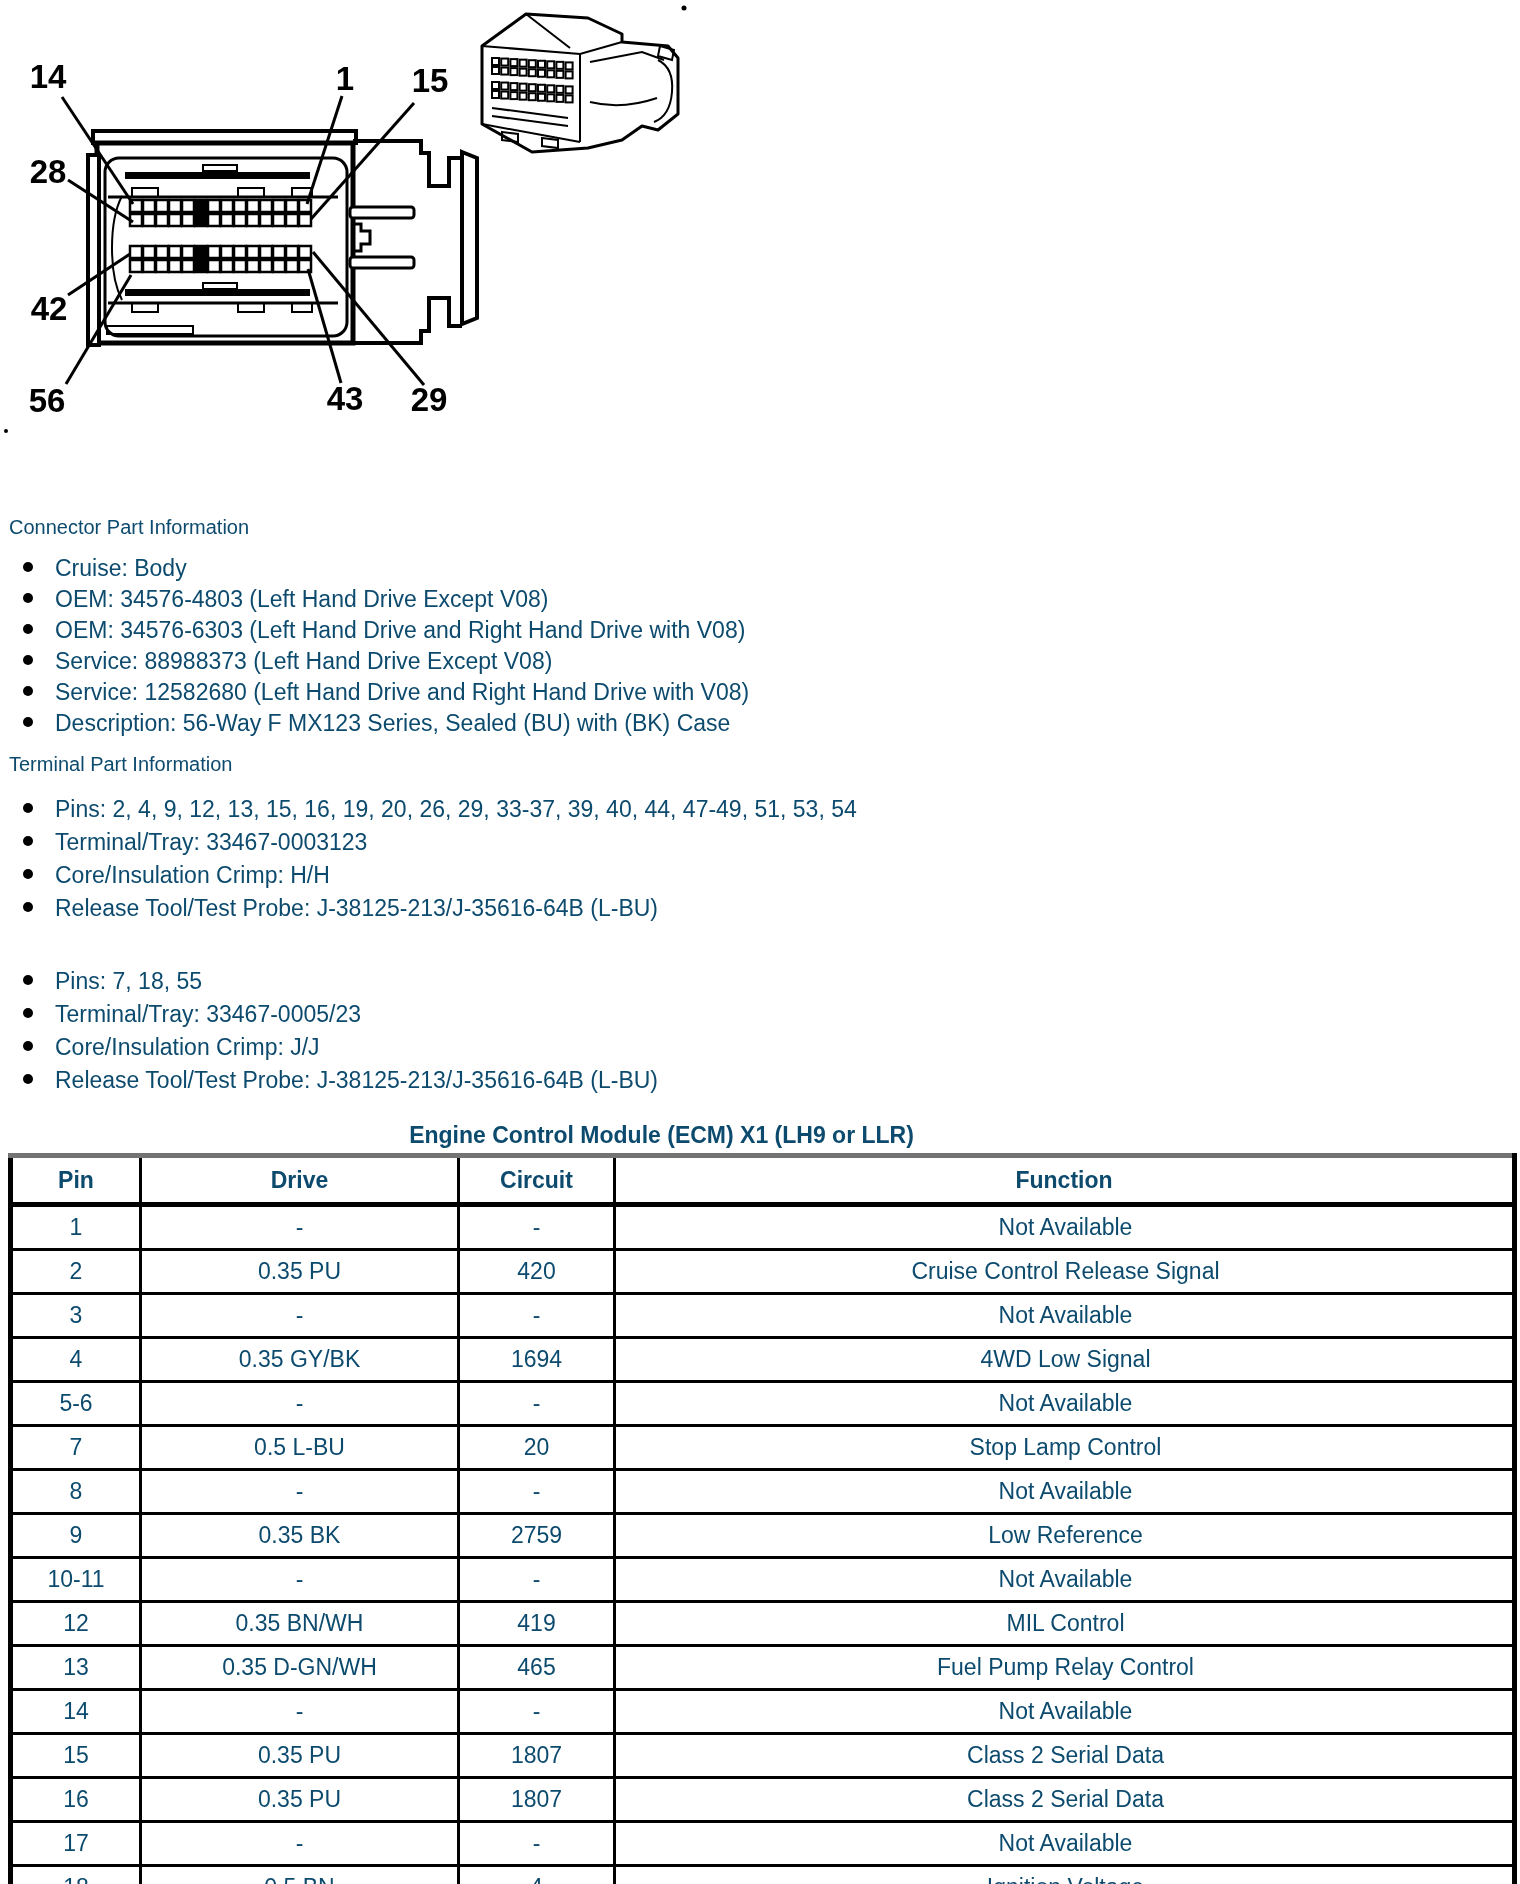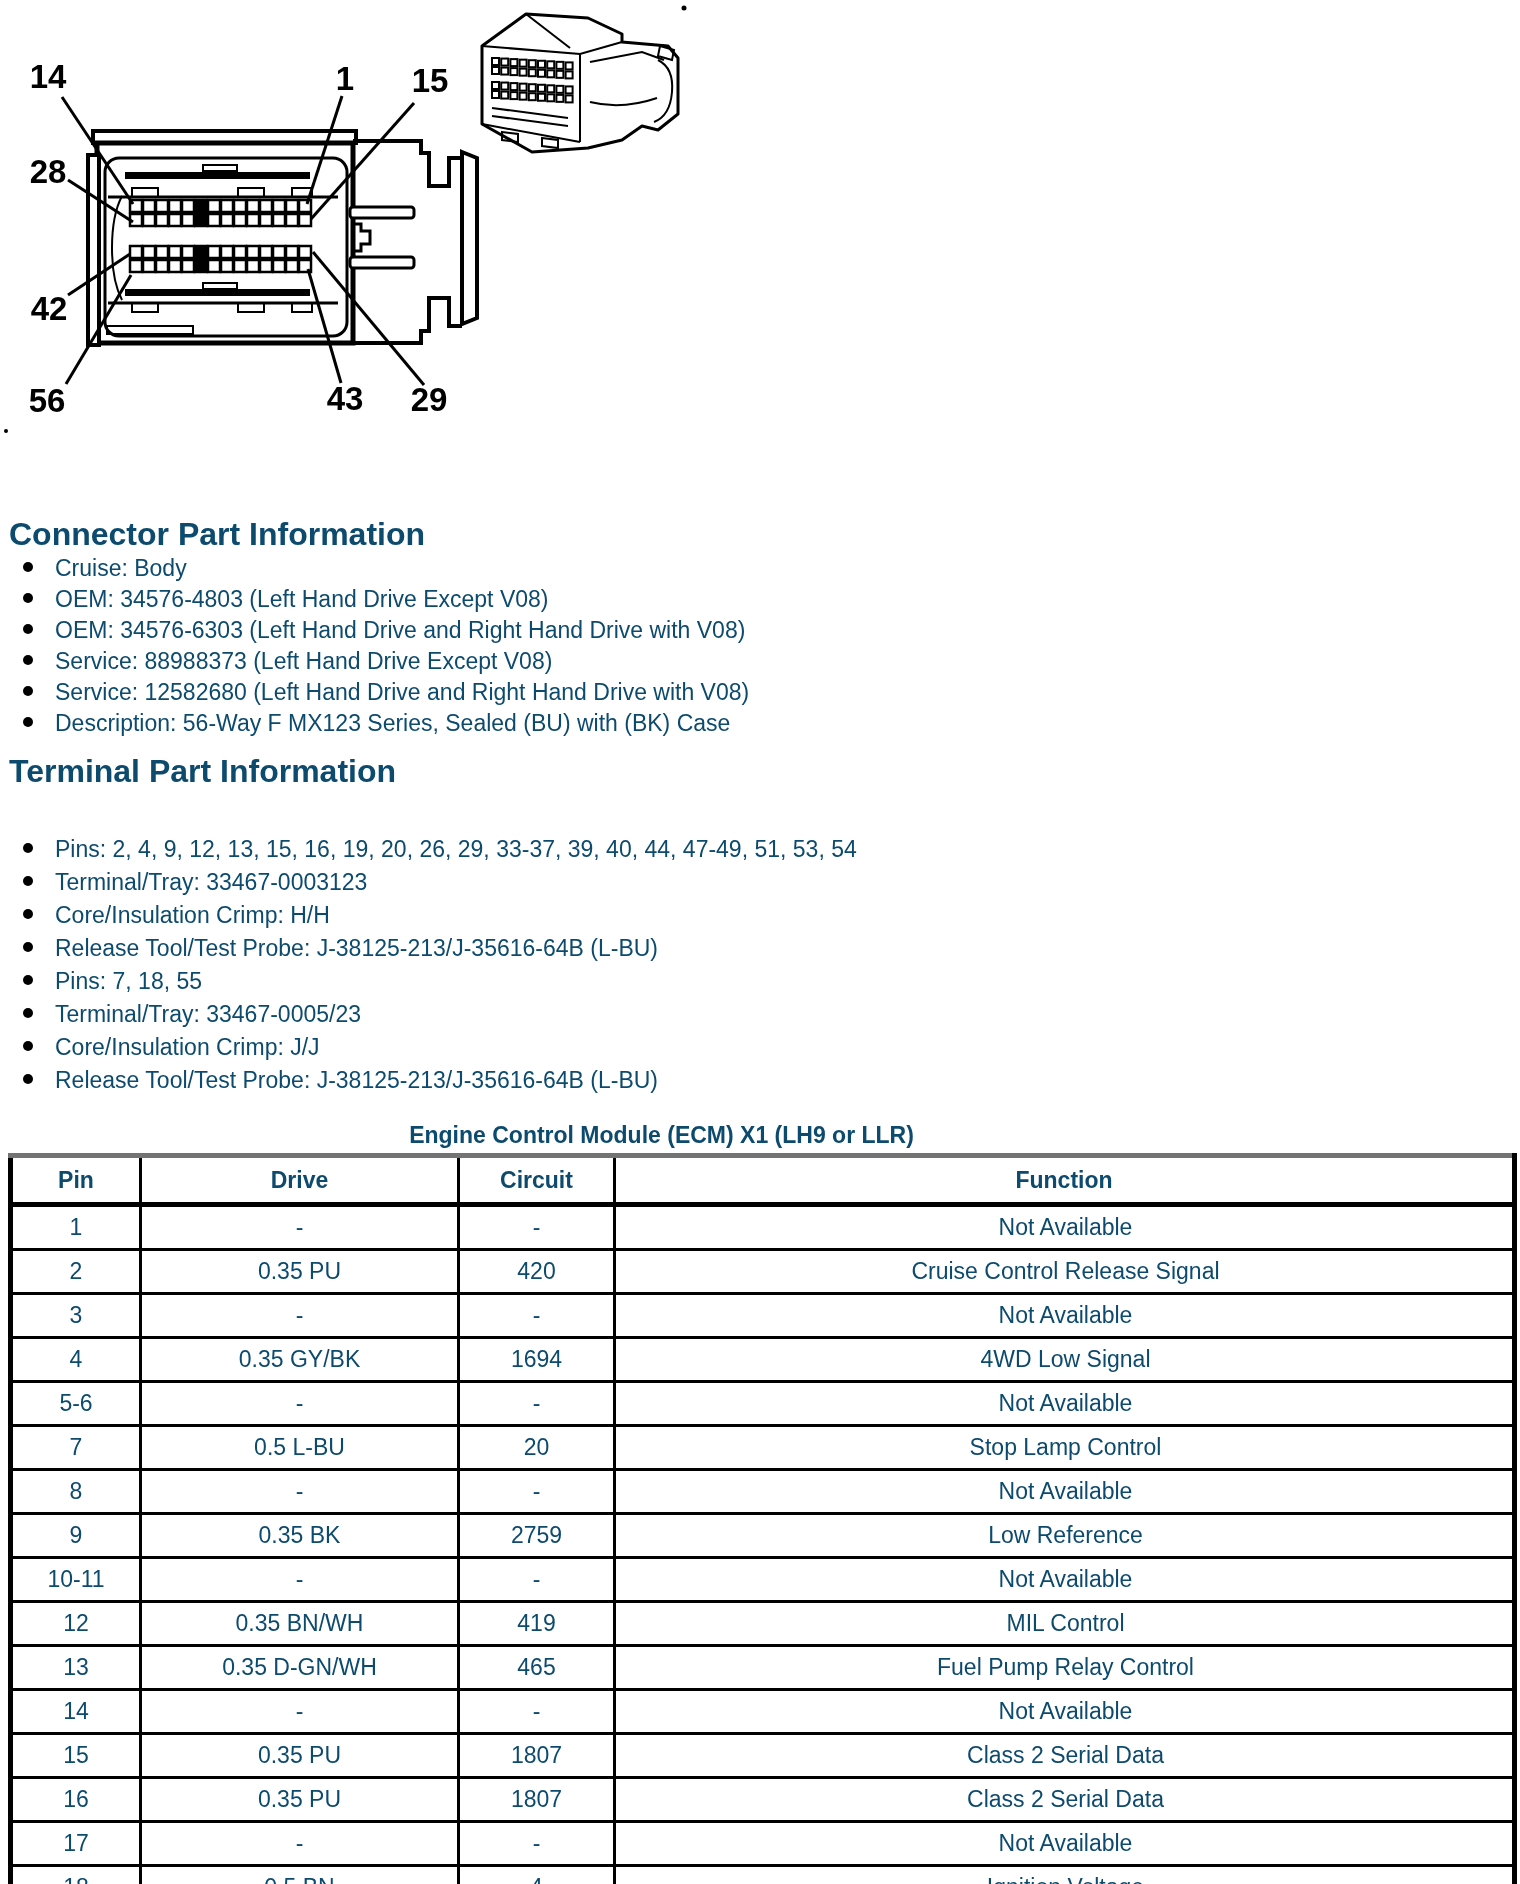--- a/index.html
+++ b/index.html
@@ -7,21 +7,21 @@
     position:relative; width:1520px; height:1884px; background:#ffffff;
     font-family:"Liberation Sans", sans-serif; color:#0c4a6e; overflow:hidden;
   }
   .diagram{position:absolute; left:0; top:0;}
   .ln2{fill:none;stroke:#000;stroke-width:2;}
   .ln3{fill:none;stroke:#000;stroke-width:3;}
   .ln4{fill:none;stroke:#000;stroke-width:4;}
   .ln5{fill:none;stroke:#000;stroke-width:5;}
   .wfill{fill:#ffffff;}
   .callout{font:bold 33px "Liberation Sans",sans-serif; fill:#000;}
-  .h-section{position:absolute; left:9px; font-weight:bold; font-size:32px; white-space:nowrap;}
+  .h-section{position:absolute; left:9px; font-weight:normal; font-size:20px; white-space:nowrap;}
   .bullets{position:absolute; left:23px; width:1400px;}
   .bullet-row{display:flex; align-items:flex-start; height:31px; white-space:nowrap;}
   .bullets.wide .bullet-row{height:33px;}
   .dot{width:10px;height:10px;border-radius:50%;background:#000;margin:7px 22px 0 0;flex:0 0 auto;}
   .btext{font-size:23px; line-height:26px;}
   .tbl-title{position:absolute; left:0; top:1122px; width:1323px; text-align:center;
              font-weight:bold; font-size:23px;}
   table.ecm{
     position:absolute; left:8px; top:1153px; width:1504px;
     border-collapse:collapse; table-layout:fixed;
@@ -239,21 +239,21 @@
         <span class="btext">Service: 12582680 (Left Hand Drive and Right Hand Drive with V08)</span>
       </div>
       <div class="bullet-row">
         <span class="dot"></span>
         <span class="btext">Description: 56-Way F MX123 Series, Sealed (BU) with (BK) Case</span>
       </div>
     </div>
 
   <div class="h-section" style="top:753px">Terminal Part Information</div>
 
-  <div class="bullets wide" style="top:836px">
+  <div class="bullets wide" style="top:796px">
       <div class="bullet-row">
         <span class="dot"></span>
         <span class="btext">Pins: 2, 4, 9, 12, 13, 15, 16, 19, 20, 26, 29, 33-37, 39, 40, 44, 47-49, 51, 53, 54</span>
       </div>
       <div class="bullet-row">
         <span class="dot"></span>
         <span class="btext">Terminal/Tray: 33467-0003123</span>
       </div>
       <div class="bullet-row">
         <span class="dot"></span>

